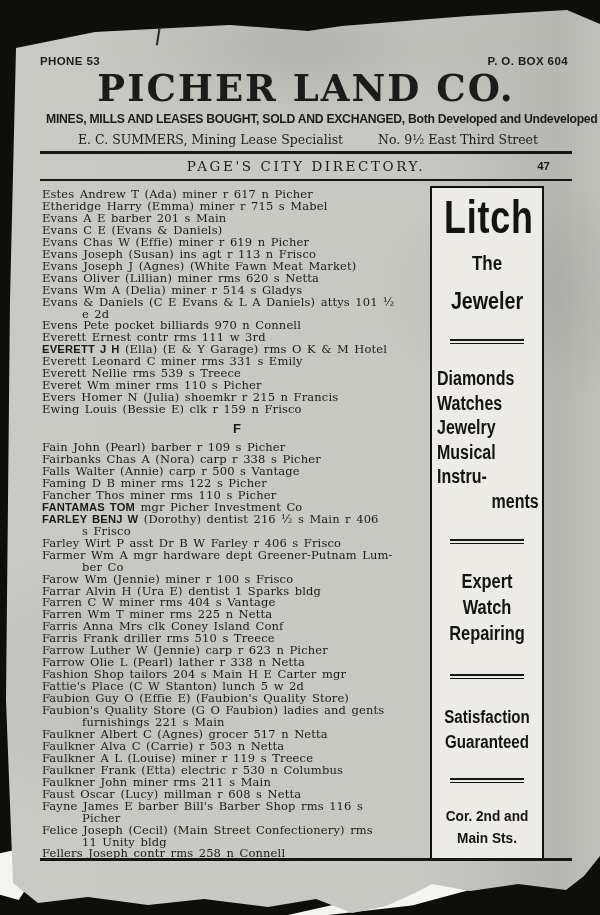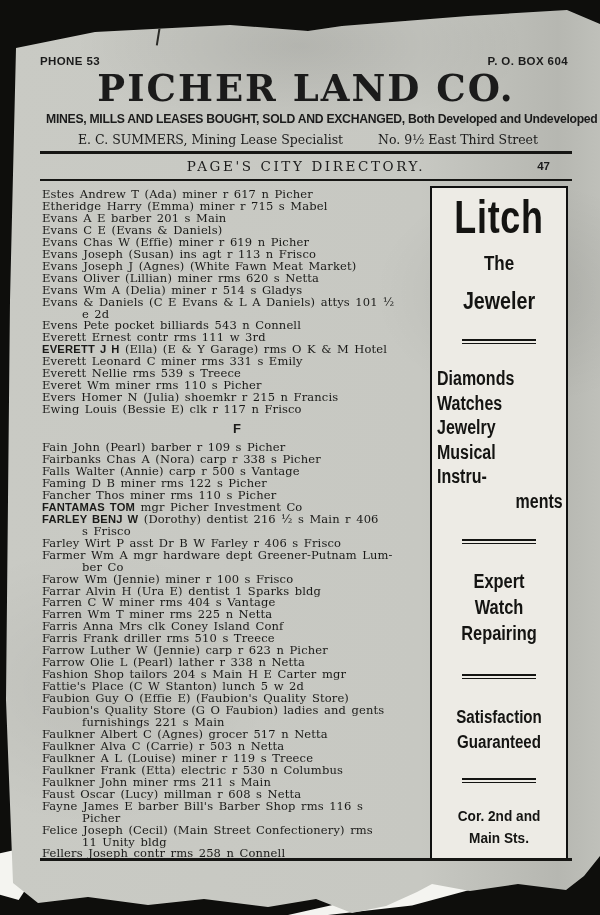--- a/index.html
+++ b/index.html
@@ -95,21 +95,21 @@
     font-family: "Liberation Sans", sans-serif; font-weight: bold;
     font-size: 11.2px; letter-spacing: 0.2px;
   }
   #listings .section-letter {
     text-align: center; font-family: "Liberation Sans", sans-serif;
     font-weight: bold; font-size: 13px;
     margin-top: 7px; margin-bottom: 7px;
   }
   
   #ad-box {
-    position: absolute; left: 430px; top: 186px; width: 138px; height: 674px;
+    position: absolute; left: 430px; top: 186px; width: 114px; height: 674px;
     background: #edebe5;
     border: 2.5px solid #101010;
     box-sizing: border-box;
     font-family: "Liberation Sans", sans-serif; font-weight: bold;
     color: #141412; text-align: center;
   }
   .ad-name {
     font-size: 46px; line-height: 50px; margin-top: 4px;
     transform: scaleX(0.78); transform-origin: center; letter-spacing: 1px;
   }
@@ -169,28 +169,28 @@
       <div class="entry">Etheridge Harry (Emma) miner r 715 s Mabel</div>
       <div class="entry">Evans A E barber 201 s Main</div>
       <div class="entry">Evans C E (Evans &amp; Daniels)</div>
       <div class="entry">Evans Chas W (Effie) miner r 619 n Picher</div>
       <div class="entry">Evans Joseph (Susan) ins agt r 113 n Frisco</div>
       <div class="entry">Evans Joseph J (Agnes) (White Fawn Meat Market)</div>
       <div class="entry">Evans Oliver (Lillian) miner rms 620 s Netta</div>
       <div class="entry">Evans Wm A (Delia) miner r 514 s Gladys</div>
       <div class="entry">Evans &amp; Daniels (C E Evans &amp; L A Daniels) attys 101 ½</div>
       <div class="entry indent">e 2d</div>
-      <div class="entry">Evens Pete pocket billiards 543 n Connell</div>
+      <div class="entry">Evens Pete pocket billiards 970 n Connell</div>
       <div class="entry">Everett Ernest contr rms 111 w 3rd</div>
       <div class="entry"><span class="bname">EVERETT J H</span> (Ella) (E &amp; Y Garage) rms O K &amp; M Hotel</div>
       <div class="entry">Everett Leonard C miner rms 331 s Emily</div>
       <div class="entry">Everett Nellie rms 539 s Treece</div>
       <div class="entry">Everet Wm miner rms 110 s Picher</div>
       <div class="entry">Evers Homer N (Julia) shoemkr r 215 n Francis</div>
-      <div class="entry">Ewing Louis (Bessie E) clk r 117 n Frisco</div>
+      <div class="entry">Ewing Louis (Bessie E) clk r 159 n Frisco</div>
       <div class="section-letter">F</div>
       <div class="entry">Fain John (Pearl) barber r 109 s Picher</div>
       <div class="entry">Fairbanks Chas A (Nora) carp r 338 s Picher</div>
       <div class="entry">Falls Walter (Annie) carp r 500 s Vantage</div>
       <div class="entry">Faming D B miner rms 122 s Picher</div>
       <div class="entry">Fancher Thos miner rms 110 s Picher</div>
       <div class="entry"><span class="bname">FANTAMAS TOM</span> mgr Picher Investment Co</div>
       <div class="entry"><span class="bname">FARLEY BENJ W</span> (Dorothy) dentist 216 ½ s Main r 406</div>
       <div class="entry indent">s Frisco</div>
       <div class="entry">Farley Wirt P asst Dr B W Farley r 406 s Frisco</div>

